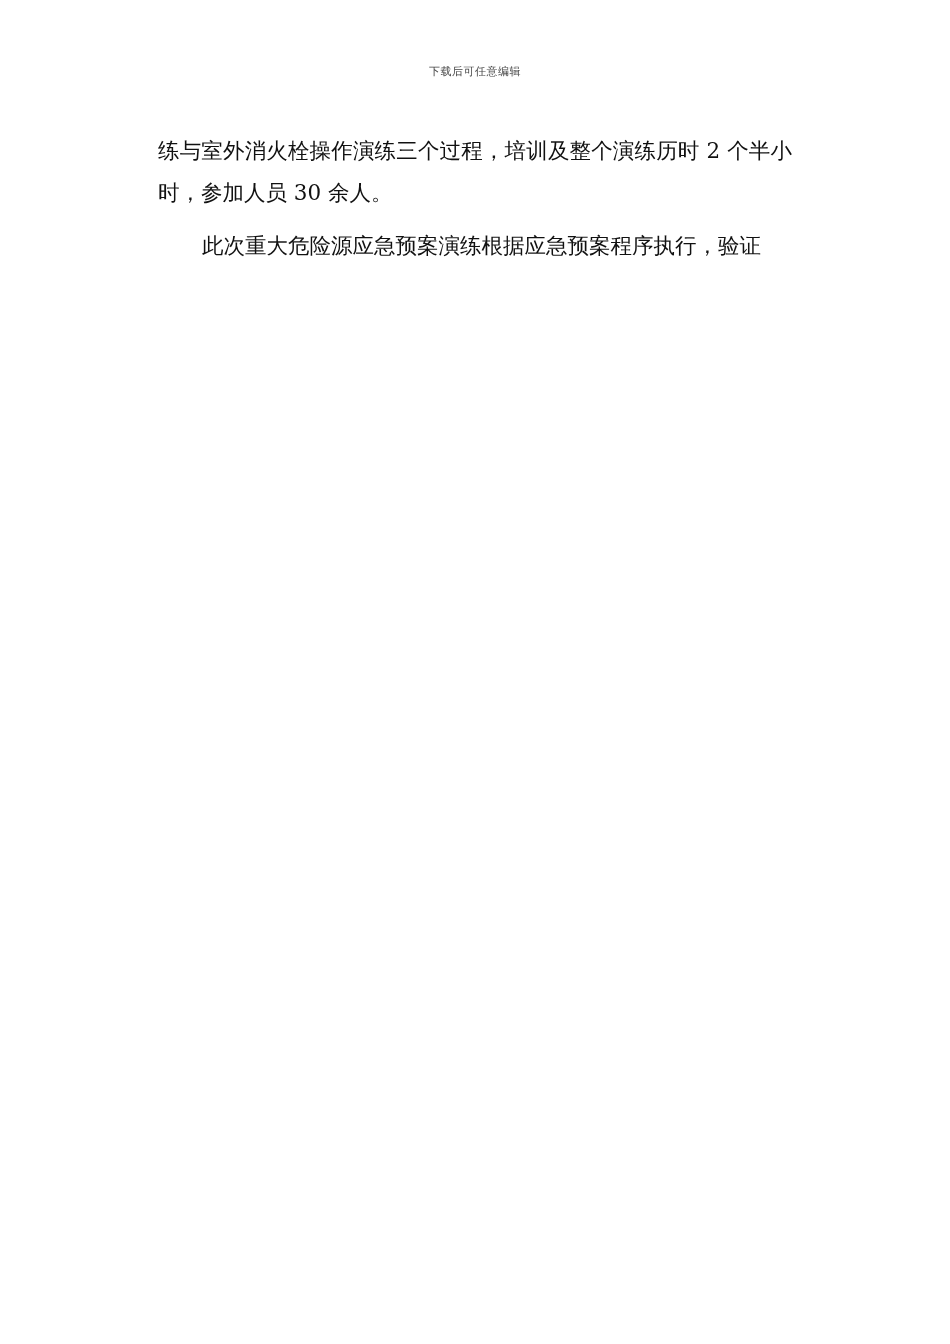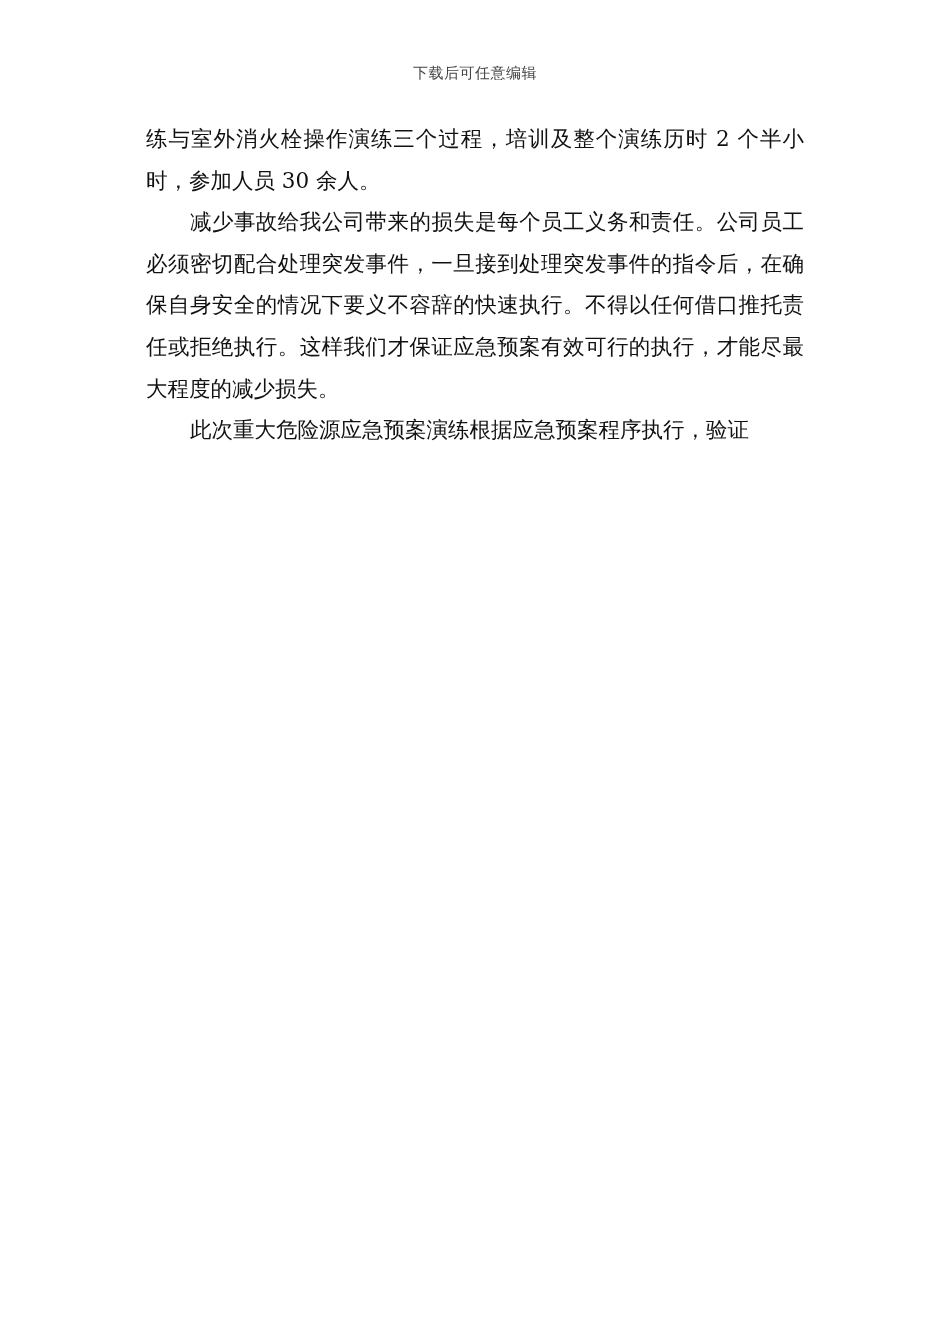--- a/index.html
+++ b/index.html
@@ -1,26 +1,25 @@
 <!DOCTYPE html>
 <html><head>
 <meta charset="utf-8">
 <style>
   html, body { margin: 0; padding: 0; background: #ffffff; }
   body { width: 950px; height: 1344px; position: relative; overflow: hidden;
          font-family: "DejaVu Serif", "Liberation Serif", serif; color: #111; }
   .header { position: absolute; top: 64px; left: 0; width: 950px; text-align: center;
-            font-size: 15px; color: #444; letter-spacing: 0.5px; }
+            font-size: 11px; color: #444; letter-spacing: 0.5px; }
   .content { position: absolute; top: 118px; left: 146px; width: 658px; }
-  .para { margin: 0; font-size: 21.5px; line-height: 41.6px; text-align: justify;
+  .para { margin: 12px; font-size: 21.5px; line-height: 41.6px; text-align: justify;
           text-justify: inter-ideograph; }
   .para.indent { text-indent: 44px; }
 </style>
 </head>
 <body>
 
 <div class="header">下载后可任意编辑</div>
 
 <div class="content">
   <p class="para">练与室外消火栓操作演练三个过程，培训及整个演练历时 2 个半小时，参加人员 30 余人。</p>
-  <p class="para indent">减少事故给我公司带来的损失是每个员工义务和责任。公司员工必须密切配合处理突发事件，一旦接到处理突发事件的指令后，在确保自身安全的情况下要义不容辞的快速执行。不得以任何借口推托责任或拒绝执行。这样我们才保证应急预案有效可行的执行，才能尽最大程度的减少损失。</p>
   <p class="para indent">此次重大危险源应急预案演练根据应急预案程序执行，验证</p>
 </div>
 
 </body></html>

